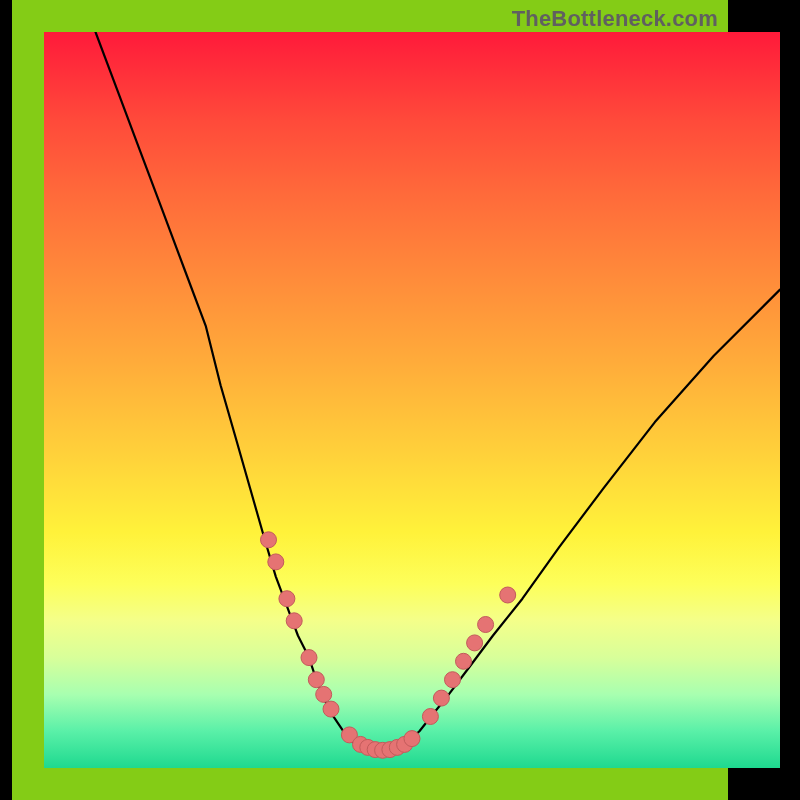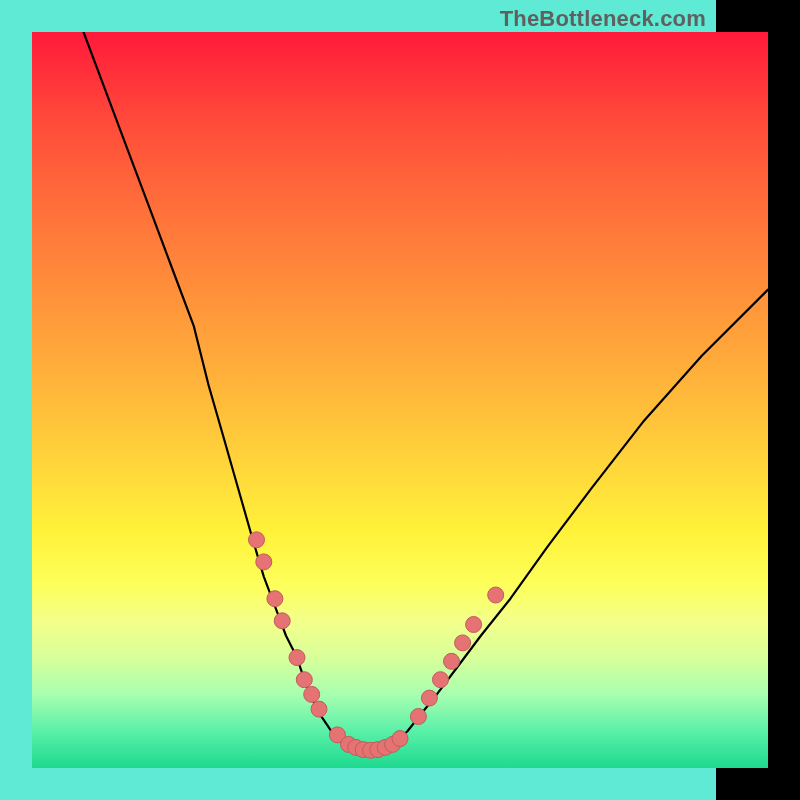--- a/index.html
+++ b/index.html
@@ -6,24 +6,24 @@
     margin: 0;
     padding: 0;
     width: 800px;
     height: 800px;
     background: #000;
     overflow: hidden;
   }
   .frame {
     position: absolute;
     top: 0;
-    left: 0;
+    left: 12px;
     width: 716px;
     height: 800px;
-    background: #5eead4;
+    background: #84cc16;
   }
   .plot {
     position: absolute;
     top: 32px;
     left: 32px;
     width: 736px;
     height: 736px;
     background: linear-gradient(to bottom,
       #ff1a3a 0%,
       #ff4a3a 12%,

